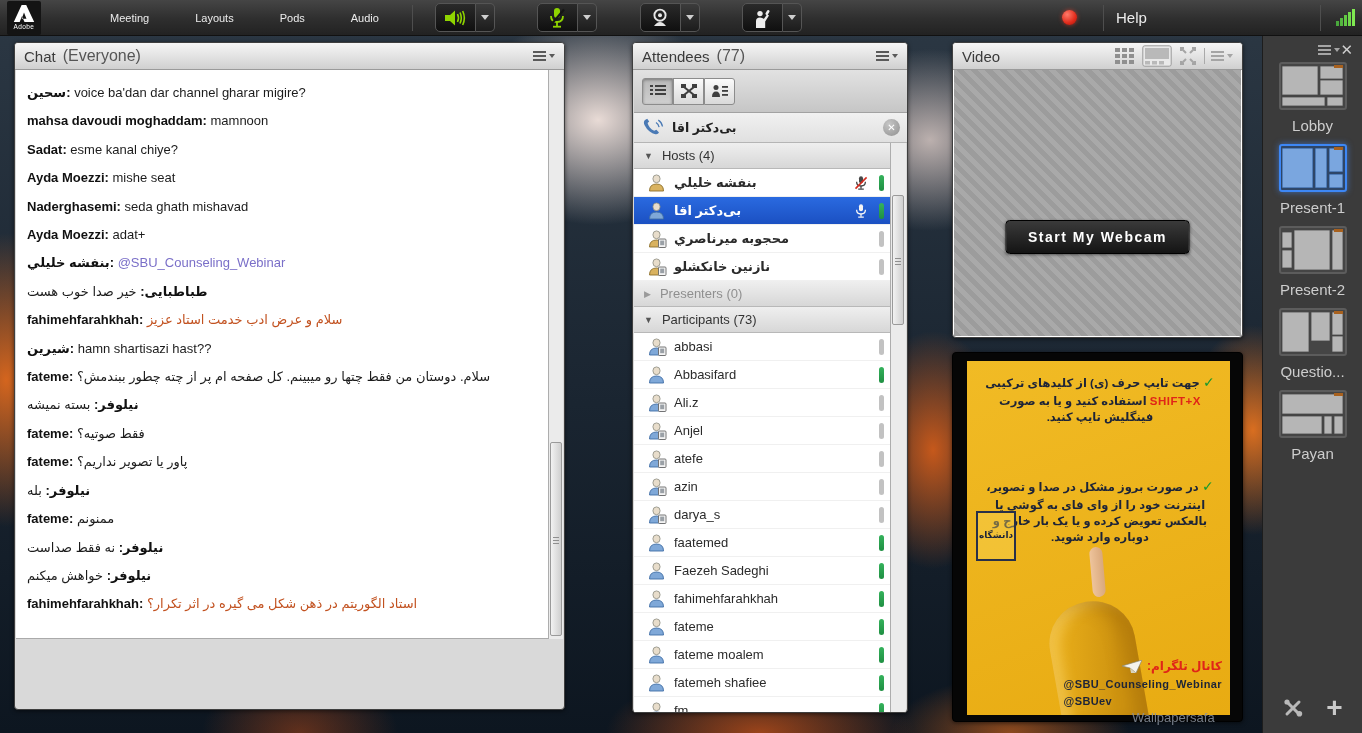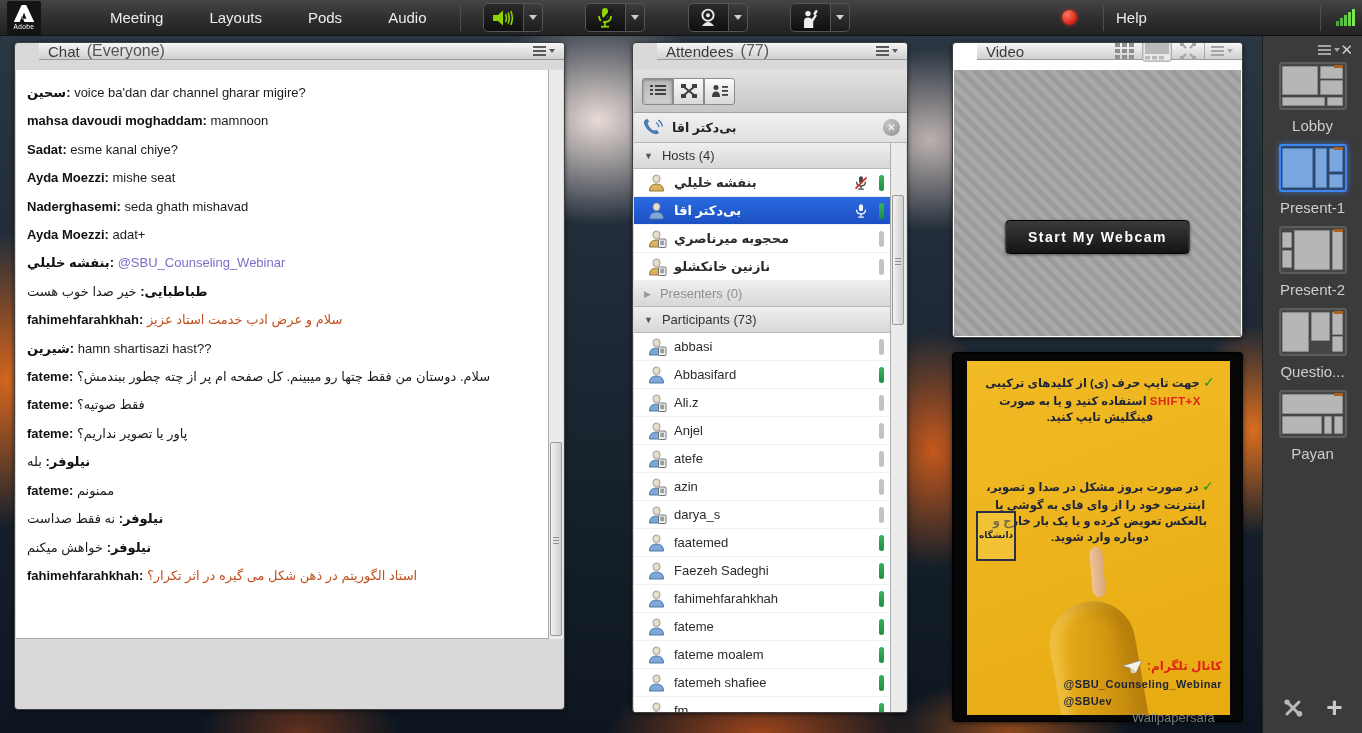--- a/index.html
+++ b/index.html
@@ -20,38 +20,38 @@
   }
 
   
   .menubar { position:absolute; left:0; top:0; width:1362px; height:36px;
     background:linear-gradient(#454545,#2e2e2e 55%,#222); border-bottom:1px solid #111;
     display:flex; align-items:center; z-index:50; }
   .logo-tile { width:34px; height:34px; margin-left:7px; background:#141414; border-radius:2px;
     display:flex; flex-direction:column; align-items:center; justify-content:center; }
   .logo-word { color:#fff; font-size:6.5px; margin-top:1px; letter-spacing:.4px; }
   .menu-items { display:flex; margin-left:46px; }
-  .menu-item { color:#ececec; font-size:15px; padding:8px 23px; cursor:default; }
+  .menu-item { color:#ececec; font-size:11px; padding:8px 23px; cursor:default; }
   .mb-sep { width:1px; height:26px; background:#4e4e4e; margin:0 10px; }
   .btn-group { display:flex; margin-left:12px; }
   .mb-btn { height:29px; border:1px solid #555; background:linear-gradient(#3c3c3c,#1c1c1c);
     display:flex; align-items:center; justify-content:center; }
   .mb-btn.main { width:41px; border-radius:5px 0 0 5px; background:linear-gradient(#2a2a2a,#0f0f0f); }
   .mb-btn.dd { width:19px; border-left:none; border-radius:0 5px 5px 0; }
   .dd-arrow { width:0; height:0; border-left:4px solid transparent; border-right:4px solid transparent; border-top:5px solid #cfcfcf; }
   .record-dot { position:absolute; left:1062px; top:10px; width:15px; height:15px; border-radius:50%;
     background:radial-gradient(circle at 35% 30%, #ff7a6a, #e02a1a 60%, #9e130a); box-shadow:0 0 4px rgba(255,60,40,.6); }
   .help-label { position:absolute; left:1116px; top:9px; color:#ececec; font-size:15px; }
   .signal { position:absolute; left:1336px; top:8px; }
 
   
   .pod { position:absolute; background:#fff; border:1px solid #3f3f3f; border-radius:4px;
     box-shadow:0 1px 4px rgba(0,0,0,.55); overflow:hidden; }
-  .pod-header { height:17px; background:linear-gradient(#f6f6f6,#d0d0d0); border-bottom:1px solid #9a9a9a;
-    display:flex; align-items:center; padding:8px 9px;margin-left:24px; }
+  .pod-header { height:27px; background:linear-gradient(#f6f6f6,#d0d0d0); border-bottom:1px solid #9a9a9a;
+    display:flex; align-items:center; padding:8px 9px; }
   .pod-title { font-size:15px; color:#3a3a3a; }
   .pod-sub { font-size:16px; color:#555; margin-left:7px; }
   .pmenu { margin-left:auto; display:flex; align-items:center; gap:3px; cursor:pointer; }
   .pmenu .bars { display:flex; flex-direction:column; gap:2px; }
   .pmenu .bars i { display:block; width:13px; height:2px; background:#5a5a5a; }
   .pmenu.dim .bars i { background:#a5a5a5; }
   .pmenu .tri { width:0;height:0;border-left:3.5px solid transparent;border-right:3.5px solid transparent;border-top:4px solid #5a5a5a; }
   .pmenu.dim .tri { border-top-color:#a5a5a5; }
 
   
@@ -265,20 +265,21 @@
       <div class="chat-line"><span class="chat-name">mahsa davoudi moghaddam:</span><span class="chat-text"> mamnoon</span></div>
       <div class="chat-line"><span class="chat-name">Sadat:</span><span class="chat-text"> esme kanal chiye?</span></div>
       <div class="chat-line"><span class="chat-name">Ayda Moezzi:</span><span class="chat-text"> mishe seat</span></div>
       <div class="chat-line"><span class="chat-name">Naderghasemi:</span><span class="chat-text"> seda ghath mishavad</span></div>
       <div class="chat-line"><span class="chat-name">Ayda Moezzi:</span><span class="chat-text"> adat+</span></div>
       <div class="chat-line"><span class="chat-name">بنفشه خلیلي:</span><span class="chat-text link"> @SBU_Counseling_Webinar</span></div>
       <div class="chat-line"><span class="chat-name">طباطبایی:</span><span class="chat-text"> خیر صدا خوب هست</span></div>
       <div class="chat-line"><span class="chat-name">fahimehfarahkhah:</span><span class="chat-text orange"> سلام و عرض ادب خدمت استاد عزیز</span></div>
       <div class="chat-line"><span class="chat-name">شیرین:</span><span class="chat-text"> hamn shartisazi hast??</span></div>
       <div class="chat-line"><span class="chat-name">fateme:</span><span class="chat-text"> سلام. دوستان من فقط چتها رو میبینم. کل صفحه ام پر از چته چطور ببندمش؟</span></div>
+      <div class="chat-line"><span class="chat-name">نیلوفر:</span><span class="chat-text"> بسته نمیشه</span></div>
       <div class="chat-line"><span class="chat-name">fateme:</span><span class="chat-text"> فقط صوتیه؟</span></div>
       <div class="chat-line"><span class="chat-name">fateme:</span><span class="chat-text"> پاور یا تصویر نداریم؟</span></div>
       <div class="chat-line"><span class="chat-name">نیلوفر:</span><span class="chat-text"> بله</span></div>
       <div class="chat-line"><span class="chat-name">fateme:</span><span class="chat-text"> ممنونم</span></div>
       <div class="chat-line"><span class="chat-name">نیلوفر:</span><span class="chat-text"> نه فقط صداست</span></div>
       <div class="chat-line"><span class="chat-name">نیلوفر:</span><span class="chat-text"> خواهش میکنم</span></div>
       <div class="chat-line"><span class="chat-name">fahimehfarahkhah:</span><span class="chat-text orange"> استاد الگوریتم در ذهن شکل می گیره در اثر تکرار؟</span></div>
     </div>
   <div class="vscroll" id="chat-scroll">
     <div class="vthumb" style="top:372px; height:194px;">

